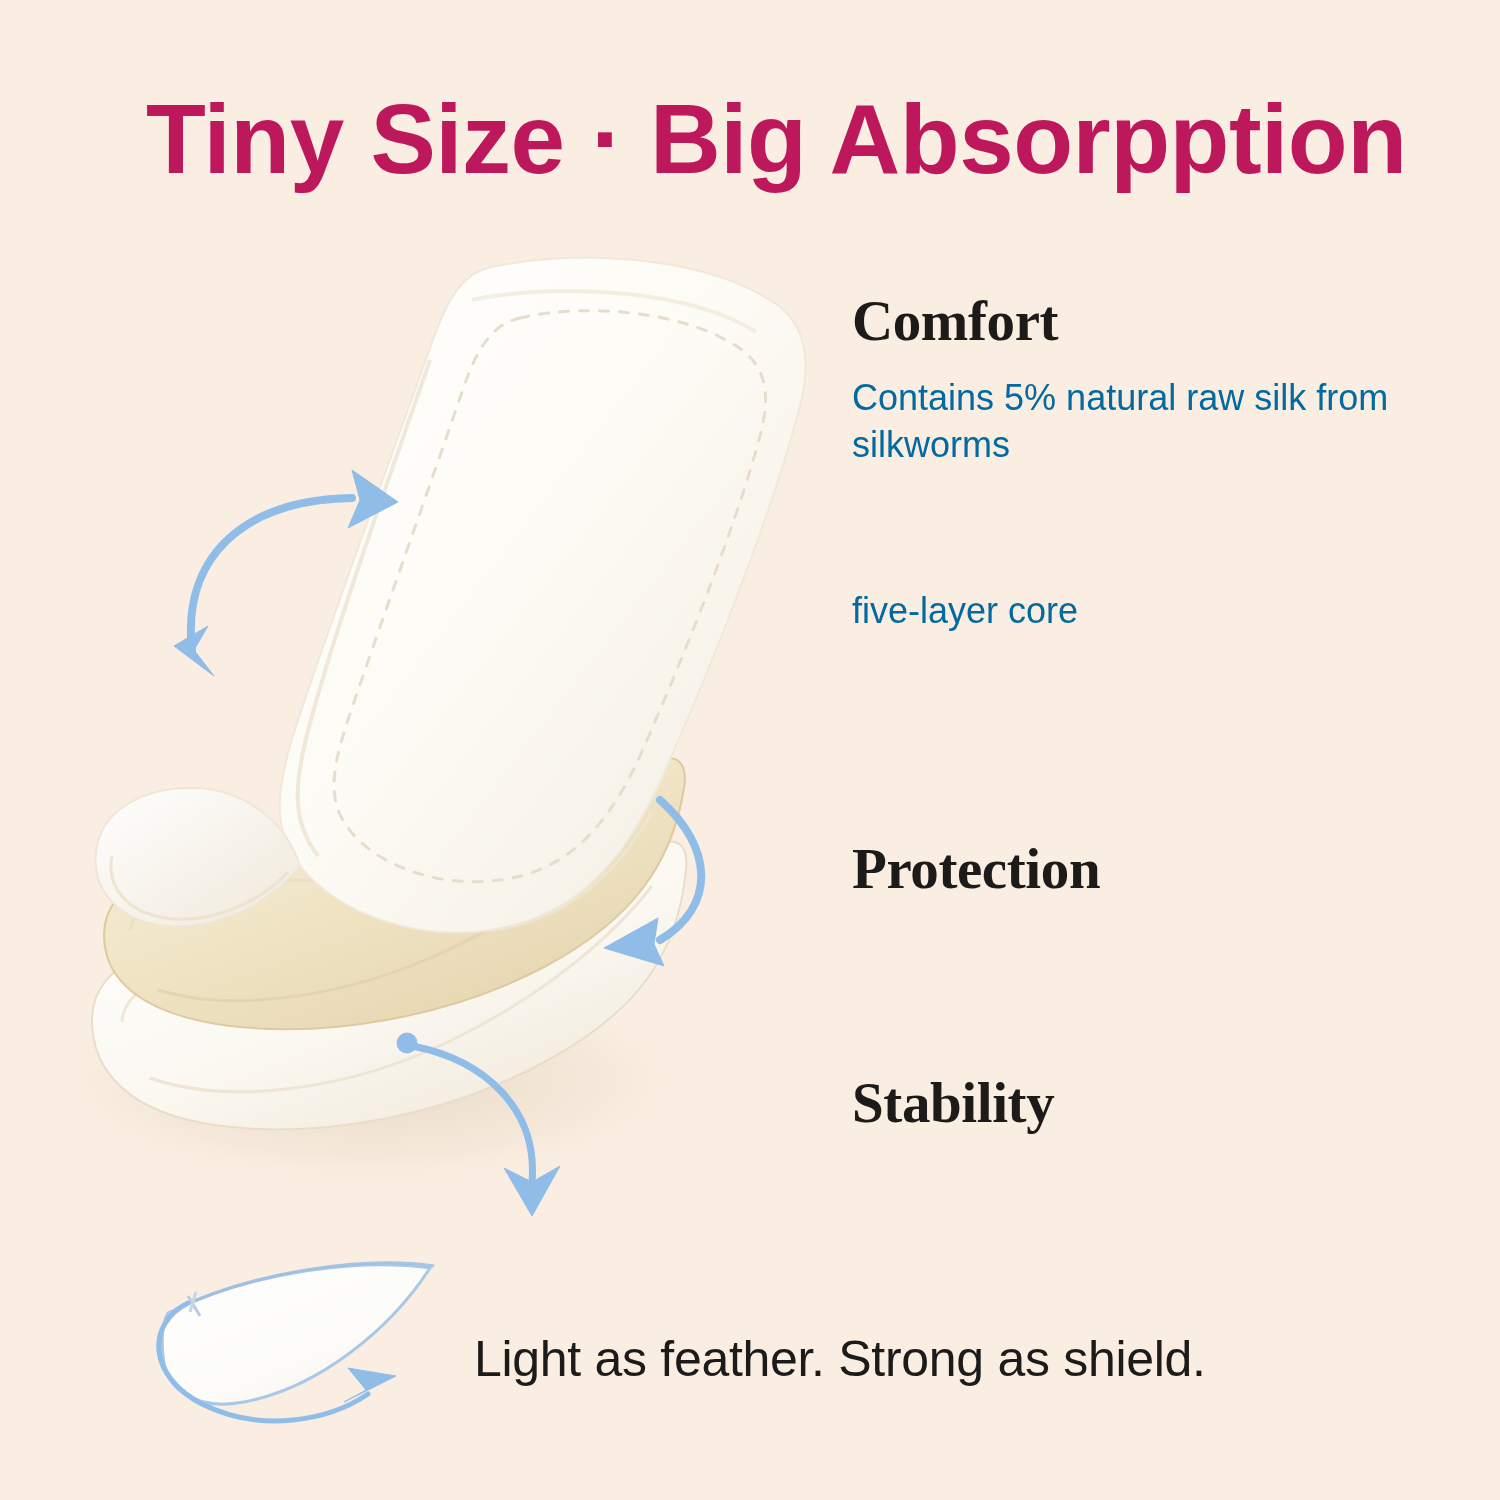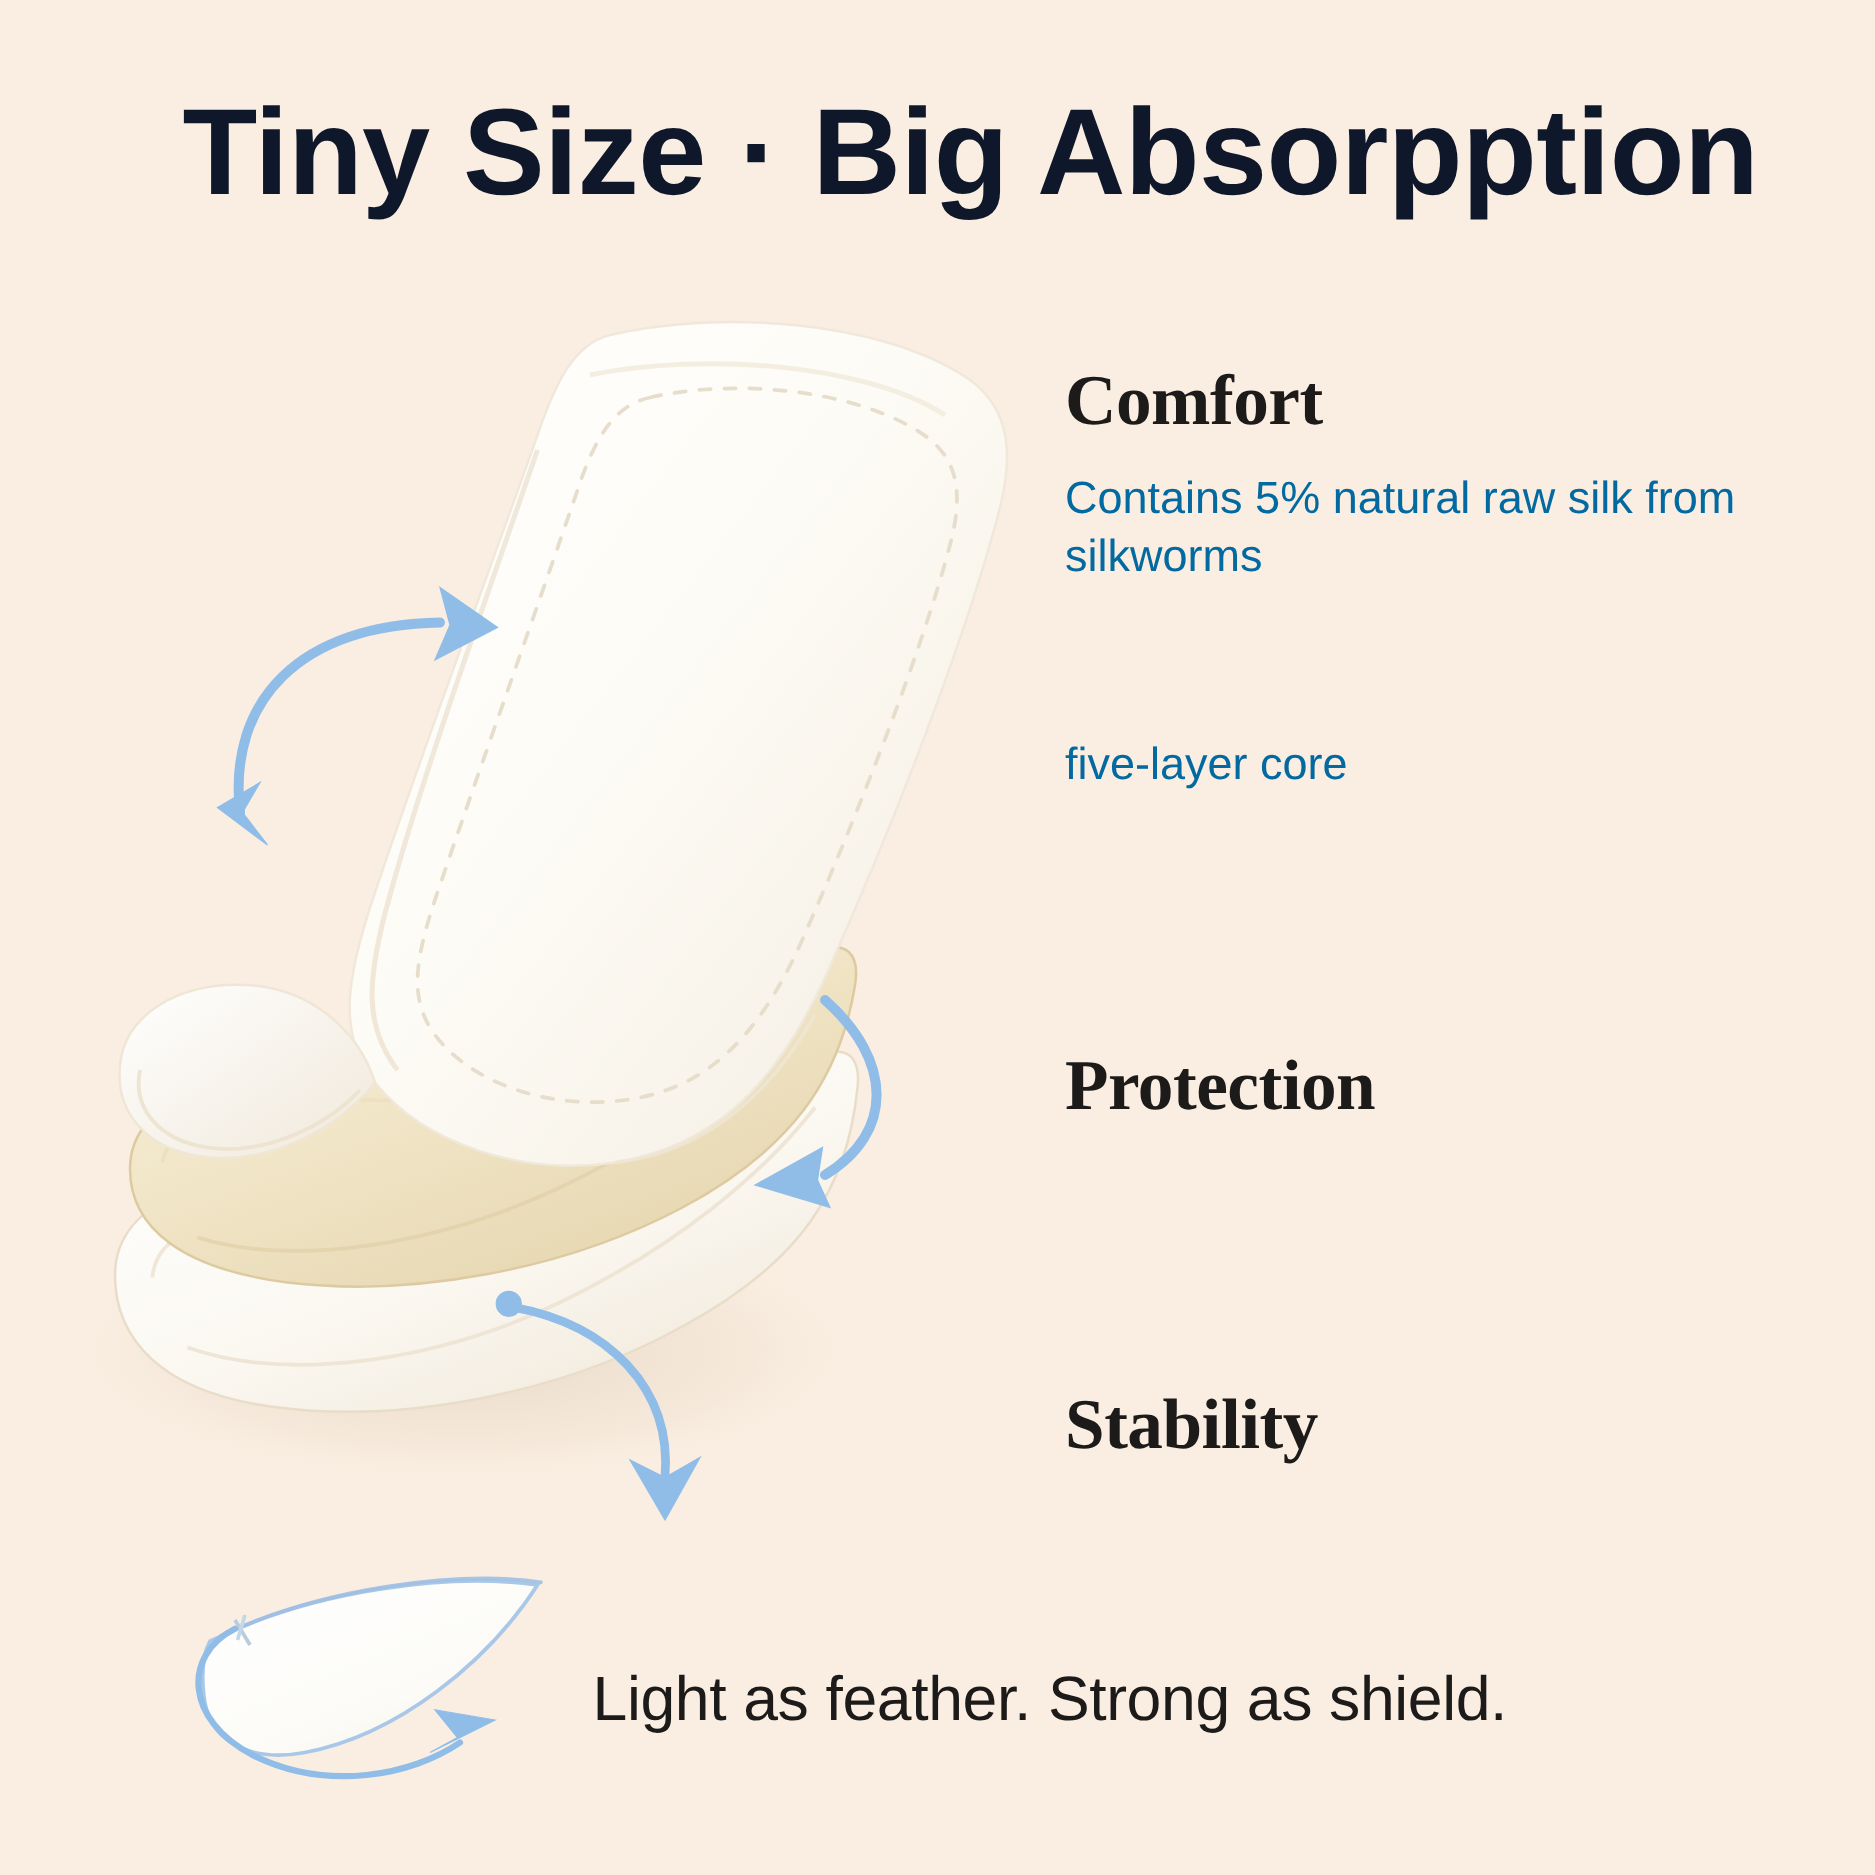--- a/index.html
+++ b/index.html
@@ -15,28 +15,28 @@
     background: #faeee2;
     overflow: hidden;
     font-family: "Liberation Sans", sans-serif;
     -webkit-font-smoothing: antialiased;
   }
 
   
   .headline {
     position: absolute;
     left: 146px;
-    top: 70px;
+    top: 88px;
     width: 1240px;
     font-family: "Liberation Sans", sans-serif;
     font-weight: 700;
     font-size: 98px;
     letter-spacing: -0.5px;
     line-height: 1.05;
-    color: #0f172a;
+    color: #be185d;
     white-space: nowrap;
   }
 
   
   .features {
     position: absolute;
     left: 852px;
     top: 292px;
     width: 612px;
   }
@@ -54,21 +54,21 @@
     font-family: "Liberation Sans", sans-serif;
     font-weight: 400;
     font-size: 36px;
     line-height: 1.30;
     color: #0369a1;
     margin: 0;
   }
   .f1 { position:absolute; left:0; top:0; }
   .f2 { position:absolute; left:0; top:296px; }
   .f3 { position:absolute; left:0; top:548px; }
-  .f4 { position:absolute; left:0; top:782px;margin-top:37px; }
+  .f4 { position:absolute; left:0; top:782px; }
 
   
   .tagline {
     position: absolute;
     left: 474px;
     top: 1330px;
     font-family: "Liberation Sans", sans-serif;
     font-weight: 400;
     font-size: 50px;
     letter-spacing: -0.3px;

